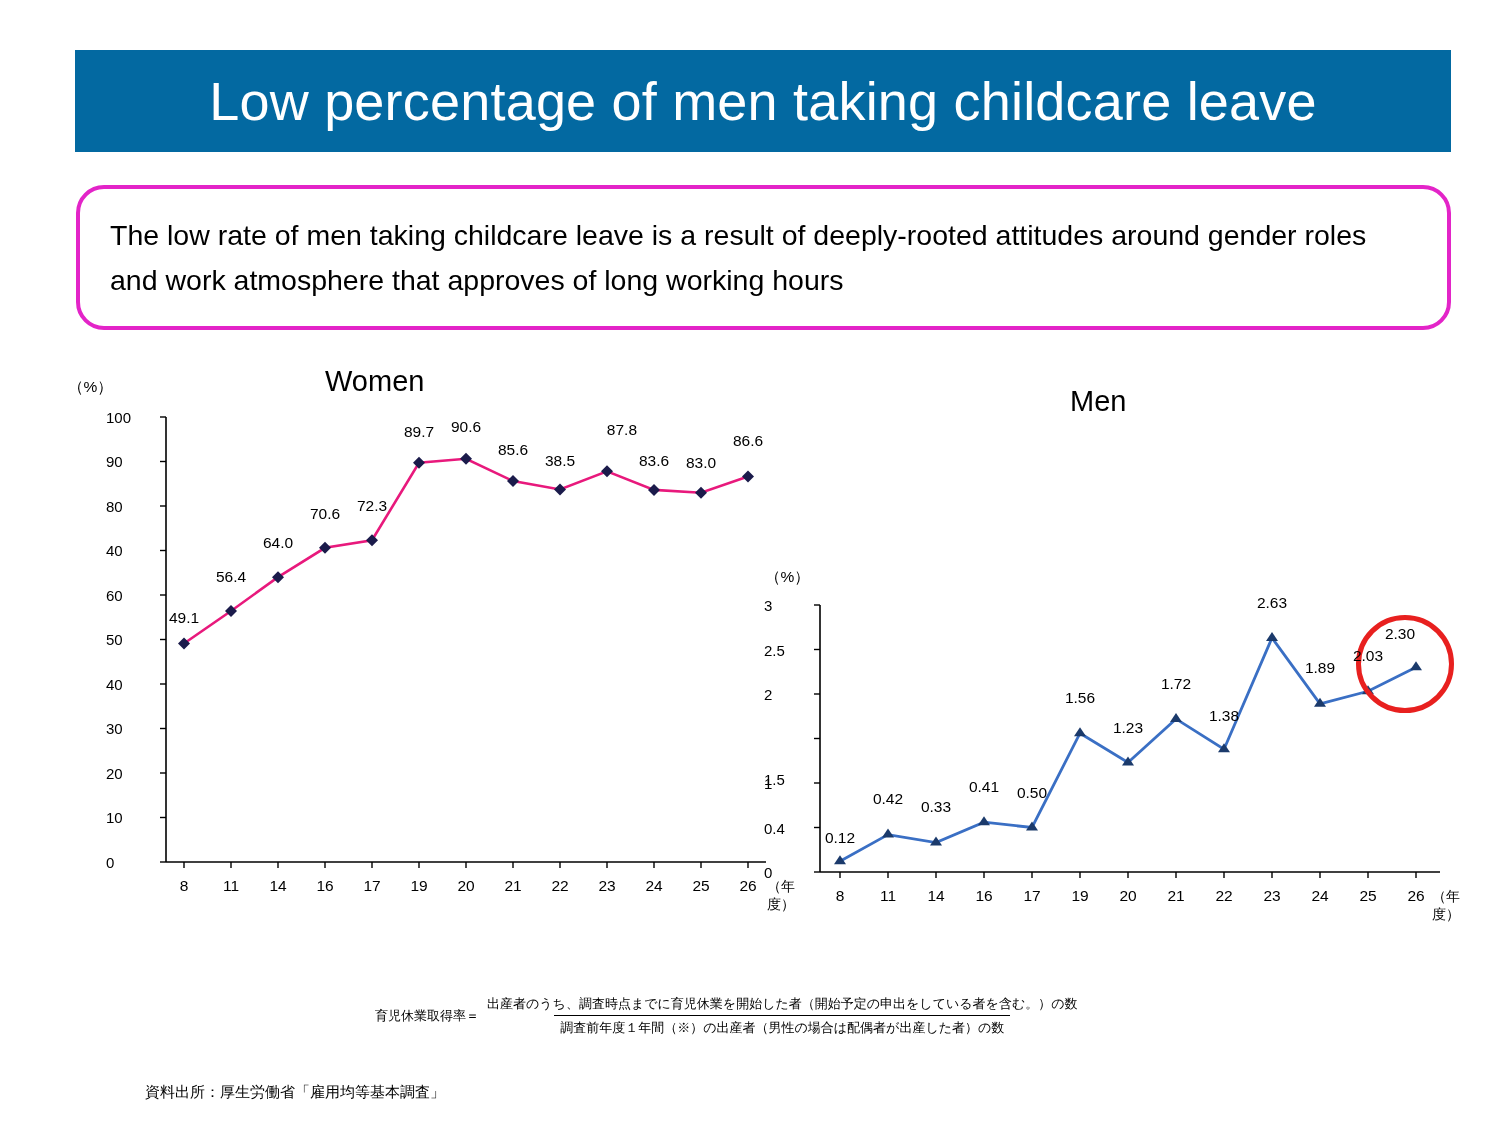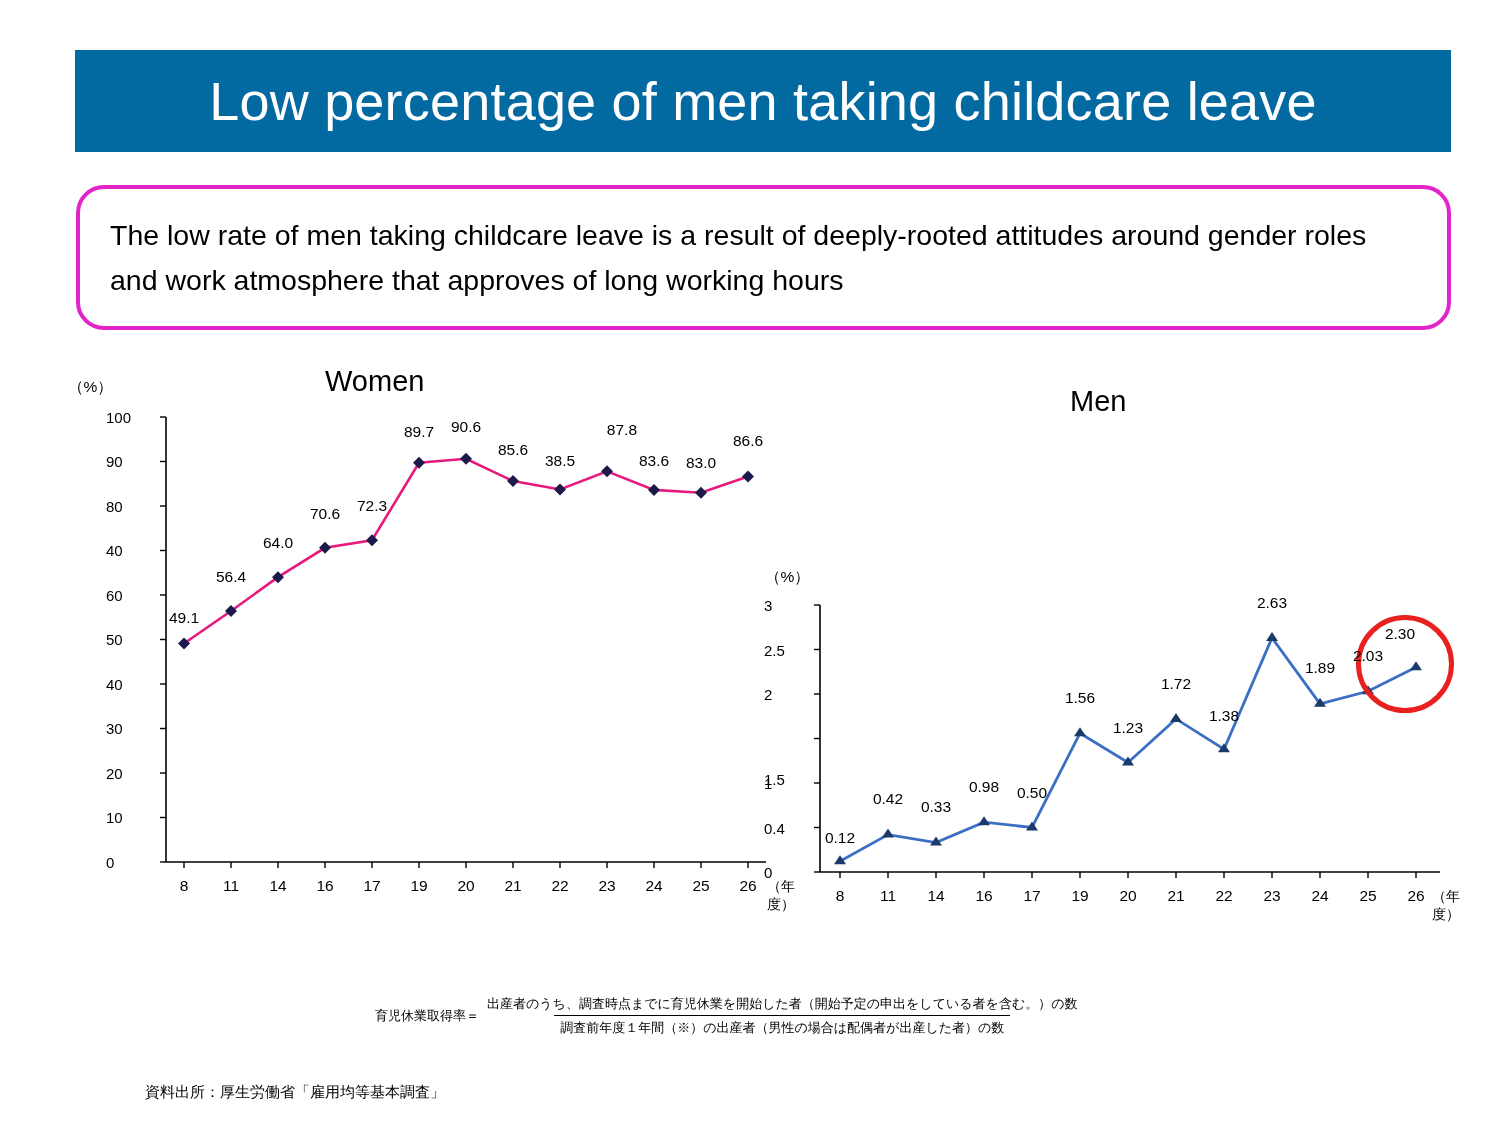--- a/index.html
+++ b/index.html
@@ -245,21 +245,21 @@
   <div class="xtick" style="left:464px;top:502px;width:40px;">22</div>
   <div class="xtick" style="left:512px;top:502px;width:40px;">23</div>
   <div class="xtick" style="left:560px;top:502px;width:40px;">24</div>
   <div class="xtick" style="left:608px;top:502px;width:40px;">25</div>
   <div class="xtick" style="left:656px;top:502px;width:40px;">26</div>
   <div class="yearunit" style="left:692px;top:503px;">（年度）</div>
 
   <div class="dlabel" style="left:66px;top:444px;width:68px;">0.12</div>
   <div class="dlabel" style="left:114px;top:405px;width:68px;">0.42</div>
   <div class="dlabel" style="left:162px;top:413px;width:68px;">0.33</div>
-  <div class="dlabel" style="left:210px;top:393px;width:68px;">0.98</div>
+  <div class="dlabel" style="left:210px;top:393px;width:68px;">0.41</div>
   <div class="dlabel" style="left:258px;top:399px;width:68px;">0.50</div>
   <div class="dlabel" style="left:306px;top:304px;width:68px;">1.56</div>
   <div class="dlabel" style="left:354px;top:334px;width:68px;">1.23</div>
   <div class="dlabel" style="left:402px;top:290px;width:68px;">1.72</div>
   <div class="dlabel" style="left:450px;top:322px;width:68px;">1.38</div>
   <div class="dlabel" style="left:498px;top:209px;width:68px;">2.63</div>
   <div class="dlabel" style="left:546px;top:274px;width:68px;">1.89</div>
   <div class="dlabel" style="left:594px;top:262px;width:68px;">2.03</div>
   <div class="dlabel" style="left:626px;top:240px;width:68px;">2.30</div>
 </div>

